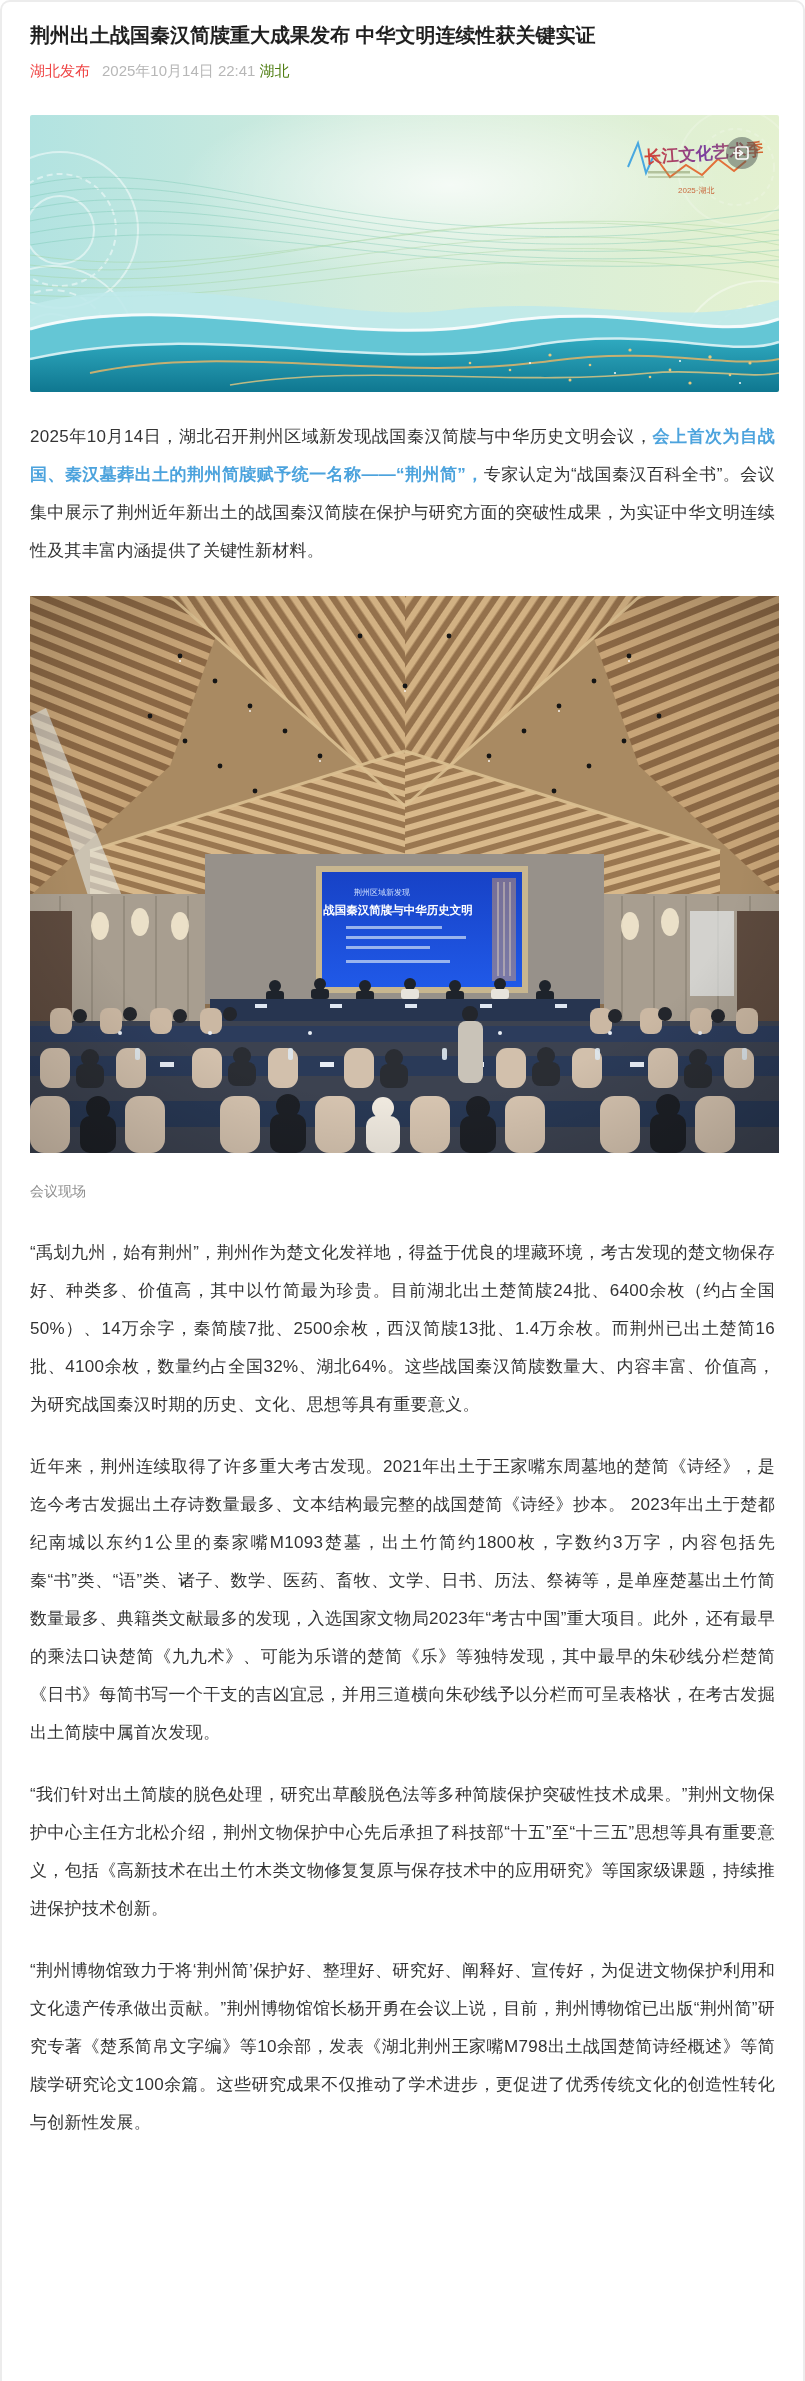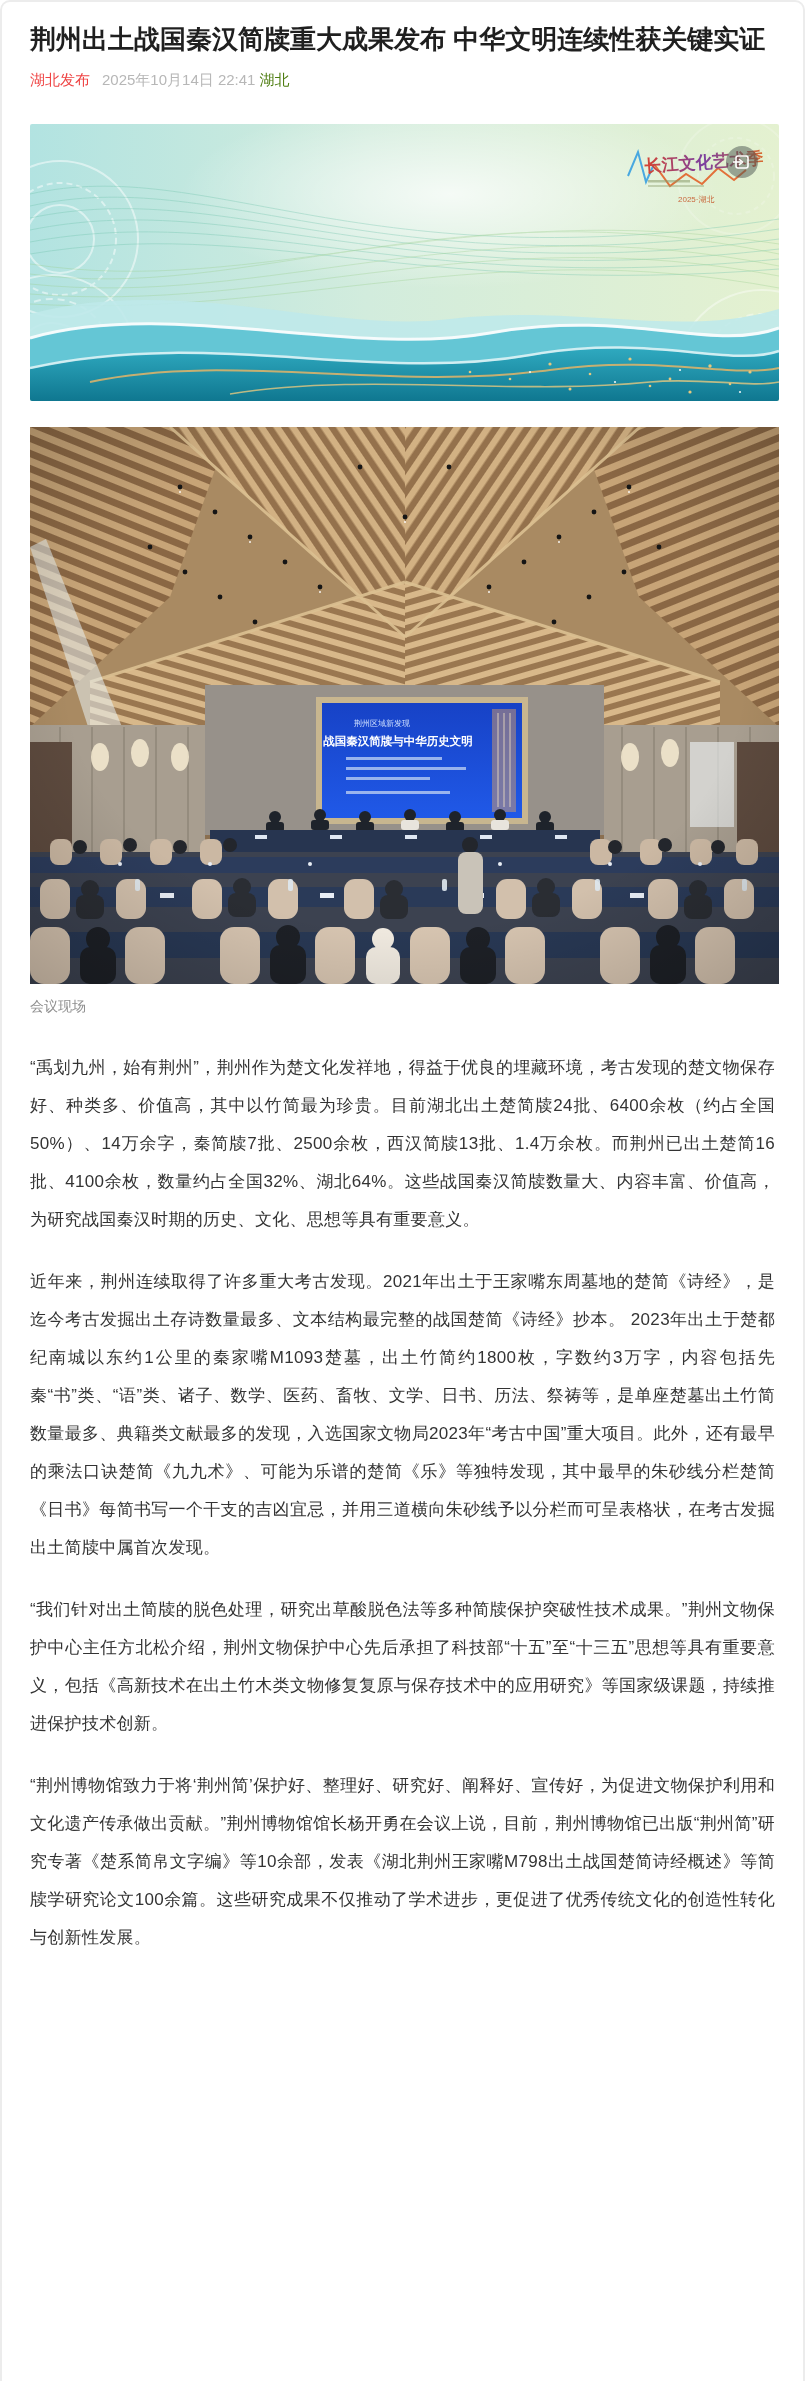--- a/index.html
+++ b/index.html
@@ -14,21 +14,21 @@
     min-height: 2381px;
     border: 2px solid #ececec;
     border-bottom: none;
     border-radius: 10px 10px 0 0;
     background:#fff;
     overflow: hidden;
   }
   .content { padding: 0 28px; }
   h1.title {
     padding-top: 18px;
-    font-size: 26px;
+    font-size: 20px;
     line-height: 1.5;
     font-weight: 700;
     color: #1f1f1f;
     margin-bottom: 12px;
   }
   .meta { font-size: 15px; margin-bottom: 34px; white-space: nowrap; }
   .meta .source { color:#ef4444; margin-right: 12px; text-decoration:none; cursor:pointer; }
   .meta .date { color:#b7b7b7; margin-right: 4px; }
   .meta .loc  { color:#4d7c0f; }
 
@@ -44,21 +44,21 @@
     margin-bottom: 24px;
   }
   .hl { color:#4ca3dd; font-weight:700; text-decoration:none; cursor:pointer; }
 
   figure.photo { margin: 26px 0 0; width: 749px; height: 557px; }
   figure.photo svg { display:block; }
   figcaption.photo-caption {
     font-size: 14px;
     color: #8f8f8f;
     line-height: 1.5;
-    margin: 12px 0 32px;
+    margin: 28px 0 32px;
   }
 </style>
 </head>
 <body>
 
 <div class="frame">
   <div class="content">
 
     <h1 class="title">荆州出土战国秦汉简牍重大成果发布 中华文明连续性获关键实证</h1>
 
@@ -167,20 +167,21 @@
 
         <g cursor="pointer">
           <circle cx="712" cy="38" r="16" fill="#4a5450" opacity="0.5"></circle>
           <rect x="706" y="32" width="12" height="12" rx="2" fill="none" stroke="#ffffff" stroke-width="1.6"></rect>
           <line x1="703" y1="38" x2="711" y2="38" stroke="#ffffff" stroke-width="1.6"></line>
           <path d="M709,35 L712.5,38 L709,41" fill="none" stroke="#ffffff" stroke-width="1.6"></path>
         </g>
       </svg>
     </figure>
 
+    <p class="para"><span>2025年10月14日，湖北召开荆州区域新发现战国秦汉简牍与中华历史文明会议，</span><a class="hl">会上首次为自战国、秦汉墓葬出土的荆州简牍赋予统一名称——“荆州简”，</a><span>专家认定为“战国秦汉百科全书”。会议集中展示了荆州近年新出土的战国秦汉简牍在保护与研究方面的突破性成果，为实证中华文明连续性及其丰富内涵提供了关键性新材料。</span></p>
 
     <figure class="photo">
       <svg width="749" height="557" viewBox="0 0 749 557" xmlns="http://www.w3.org/2000/svg">
         <defs>
           <pattern id="pL" width="14" height="14" patternUnits="userSpaceOnUse" patternTransform="rotate(22)">
             <rect width="14" height="14" fill="#c7a477"></rect>
               <rect y="7" width="14" height="7" fill="#8a6744"></rect>
           </pattern>
           <pattern id="pR" width="14" height="14" patternUnits="userSpaceOnUse" patternTransform="rotate(-22)">
             <rect width="14" height="14" fill="#c7a477"></rect>

